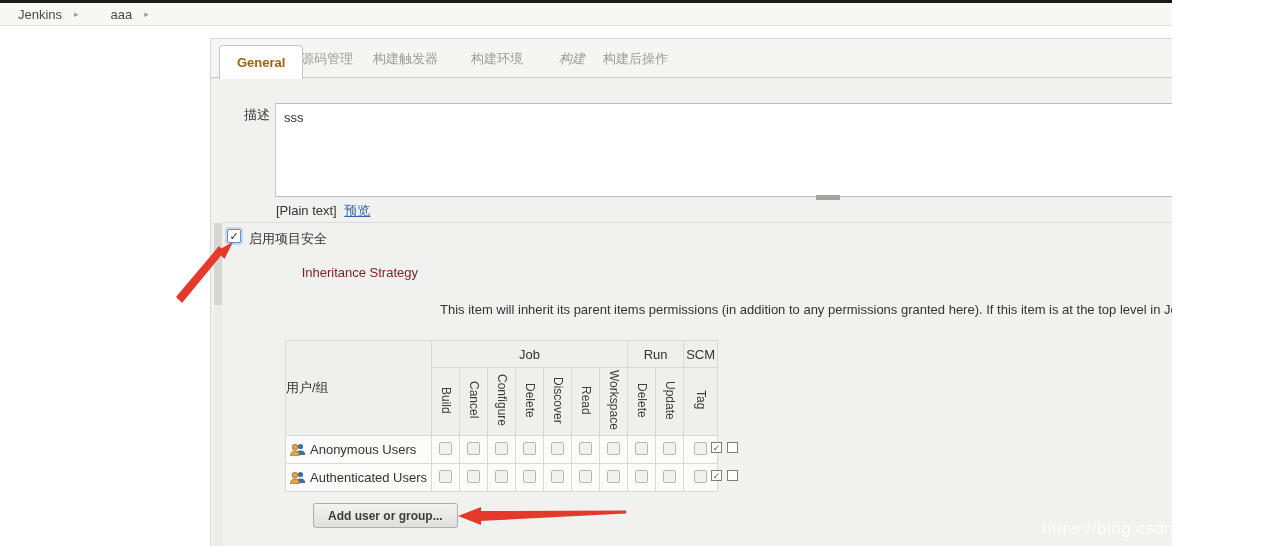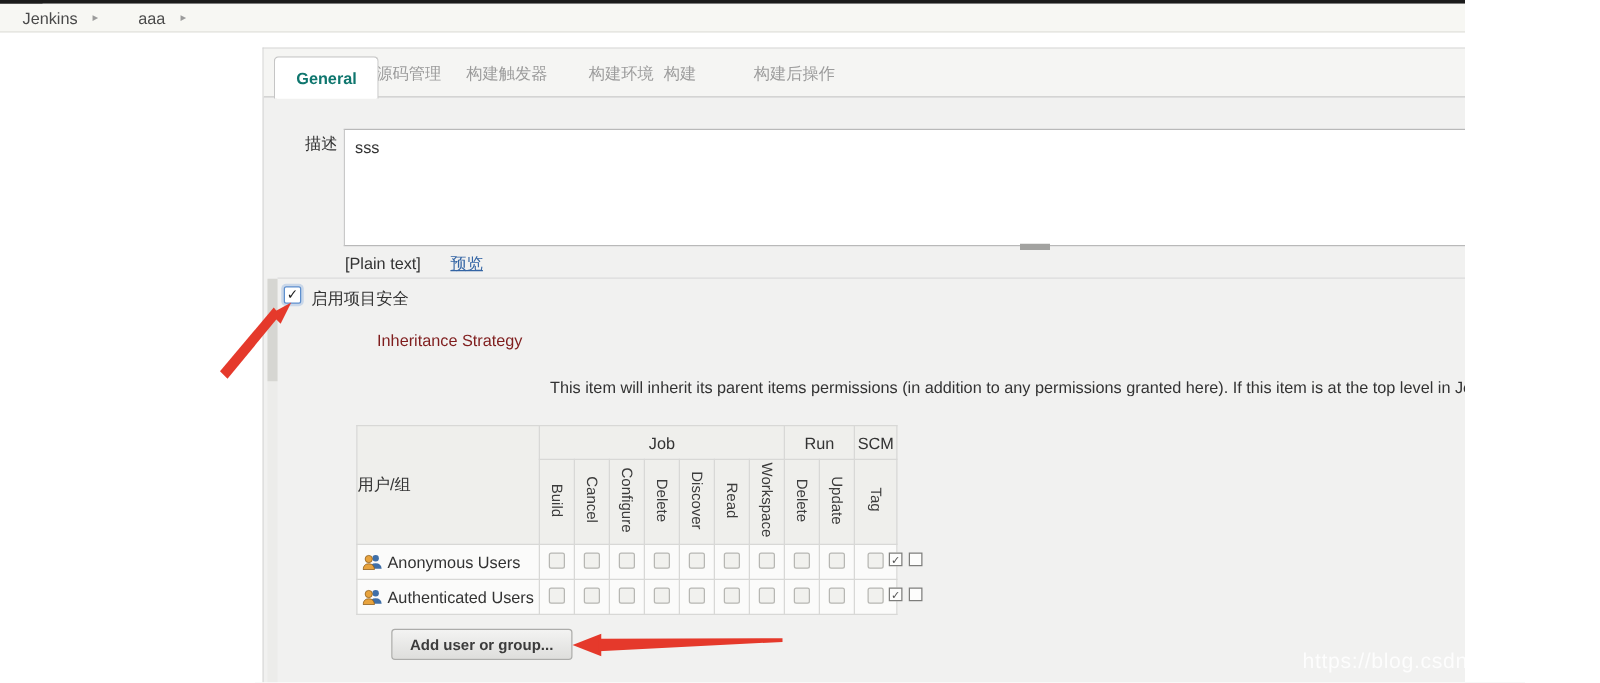--- a/index.html
+++ b/index.html
@@ -17,32 +17,32 @@
   .crumb-sep { font-size:9px; color:#9b9b9b; margin:0 0 0 12px; }
   .crumb-sep + .crumb { margin-left:32px; }
 
   
   .panel { position:absolute; left:210px; top:38px; width:1070px; height:508px;
     border-left:1px solid #d9d9d9; border-top:1px solid #d9d9d9; background:#f1f1f0; }
   .tabbar { position:absolute; left:0; top:0; width:1070px; height:39px; background:#f5f5f3;
     border-bottom:1px solid #c9c9c9; }
   .tab-active { position:absolute; left:8px; top:6px; height:34px; padding:0 17px; background:#ffffff;
     border:1px solid #c5c5c5; border-bottom:none; border-radius:4px 4px 0 0; display:flex; align-items:center;
-    font-size:13px; font-weight:bold; color:#0f766e; z-index:2; }
+    font-size:13px; font-weight:bold; color:#a16207; z-index:2; }
   .tab { position:absolute; top:11px; font-size:13px; color:#9c9c9c; cursor:pointer; white-space:nowrap; }
-  .tab.t1 { left:90px; } .tab.t2 { left:162px; } .tab.t3 { left:260px; } .tab.t4 { left:320px; } .tab.t5 { left:392px; }
+  .tab.t1 { left:90px; } .tab.t2 { left:162px; } .tab.t3 { left:260px; } .tab.t4 { left:348px;font-style:italic; } .tab.t5 { left:392px; }
 
   
   .desc-label { position:absolute; left:244px; top:106px; font-size:13px; color:#333; }
   .desc-area { position:absolute; left:275px; top:103px; width:1010px; height:94px; background:#fff;
     border:1px solid #b9b9b9; border-left-color:#c9c9c9; border-right-color:#c9c9c9; resize:none;
     font-family:"Liberation Sans","DejaVu Sans",sans-serif; font-size:13px; color:#333; padding:6px 8px; outline:none; }
   .resize-grip { position:absolute; left:816px; top:195px; width:24px; height:5px; background:#a2a2a0; }
   .plain-row { position:absolute; left:276px; top:202px; font-size:13px; color:#333; }
-  .preview-link { color:#3465a4; text-decoration:underline; cursor:pointer; margin-left:20px; }
+  .preview-link { color:#3465a4; text-decoration:underline; cursor:pointer; margin-left:4px; }
 
   .divider { position:absolute; left:222px; top:222px; width:1058px; height:1px; background:#dcdcdc; }
 
   
   .vscroll { position:absolute; left:214px; top:223px; width:8px; height:323px; background:#ececea; }
   .vscroll-thumb { position:absolute; left:0; top:0; width:8px; height:82px; background:#d6d6d2; }
 
   
   .enable-cb { position:absolute; left:227px; top:229px; width:14px; height:14px; background:#fff;
     border:1px solid #5e8fce; border-radius:2px; box-shadow:0 0 0 2px rgba(125,165,220,.35);

